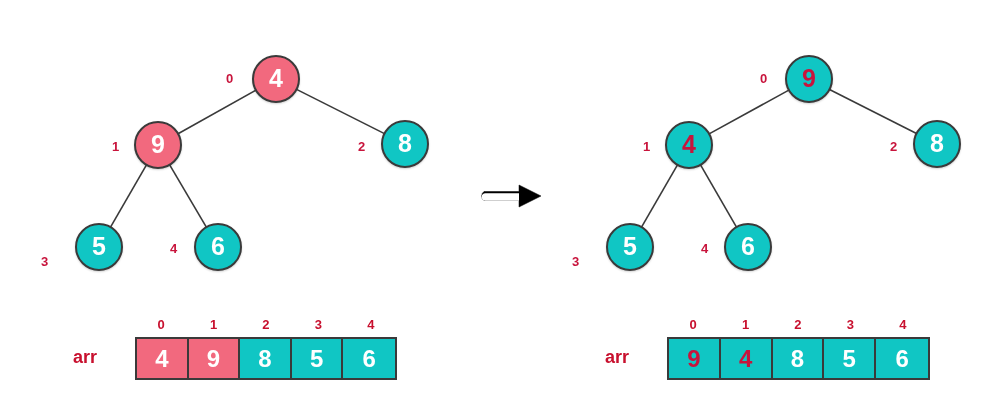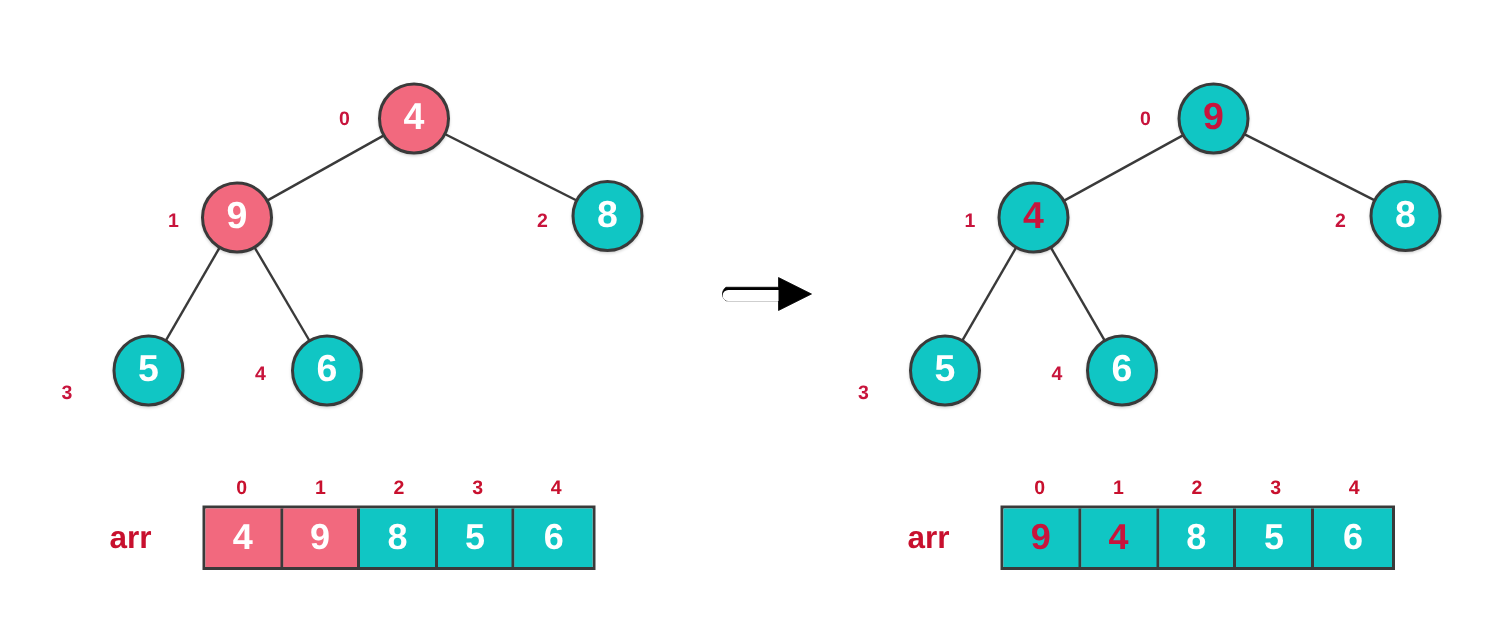--- a/index.html
+++ b/index.html
@@ -66,21 +66,21 @@
   .arrow-wrap {
     position: absolute;
     z-index: 2;
   }
 
   
   .arr-block { position: absolute; }
   .arr-label {
     position: absolute;
     color: #C8102E;
-    font-size: 21px;
+    font-size: 18px;
     font-weight: bold;
     line-height: 1;
     letter-spacing: 0px;
   }
   .arr-cells {
     position: absolute;
     display: flex;
     border: 2px solid #3a3a3a;
     box-sizing: border-box;
     height: 43px;

